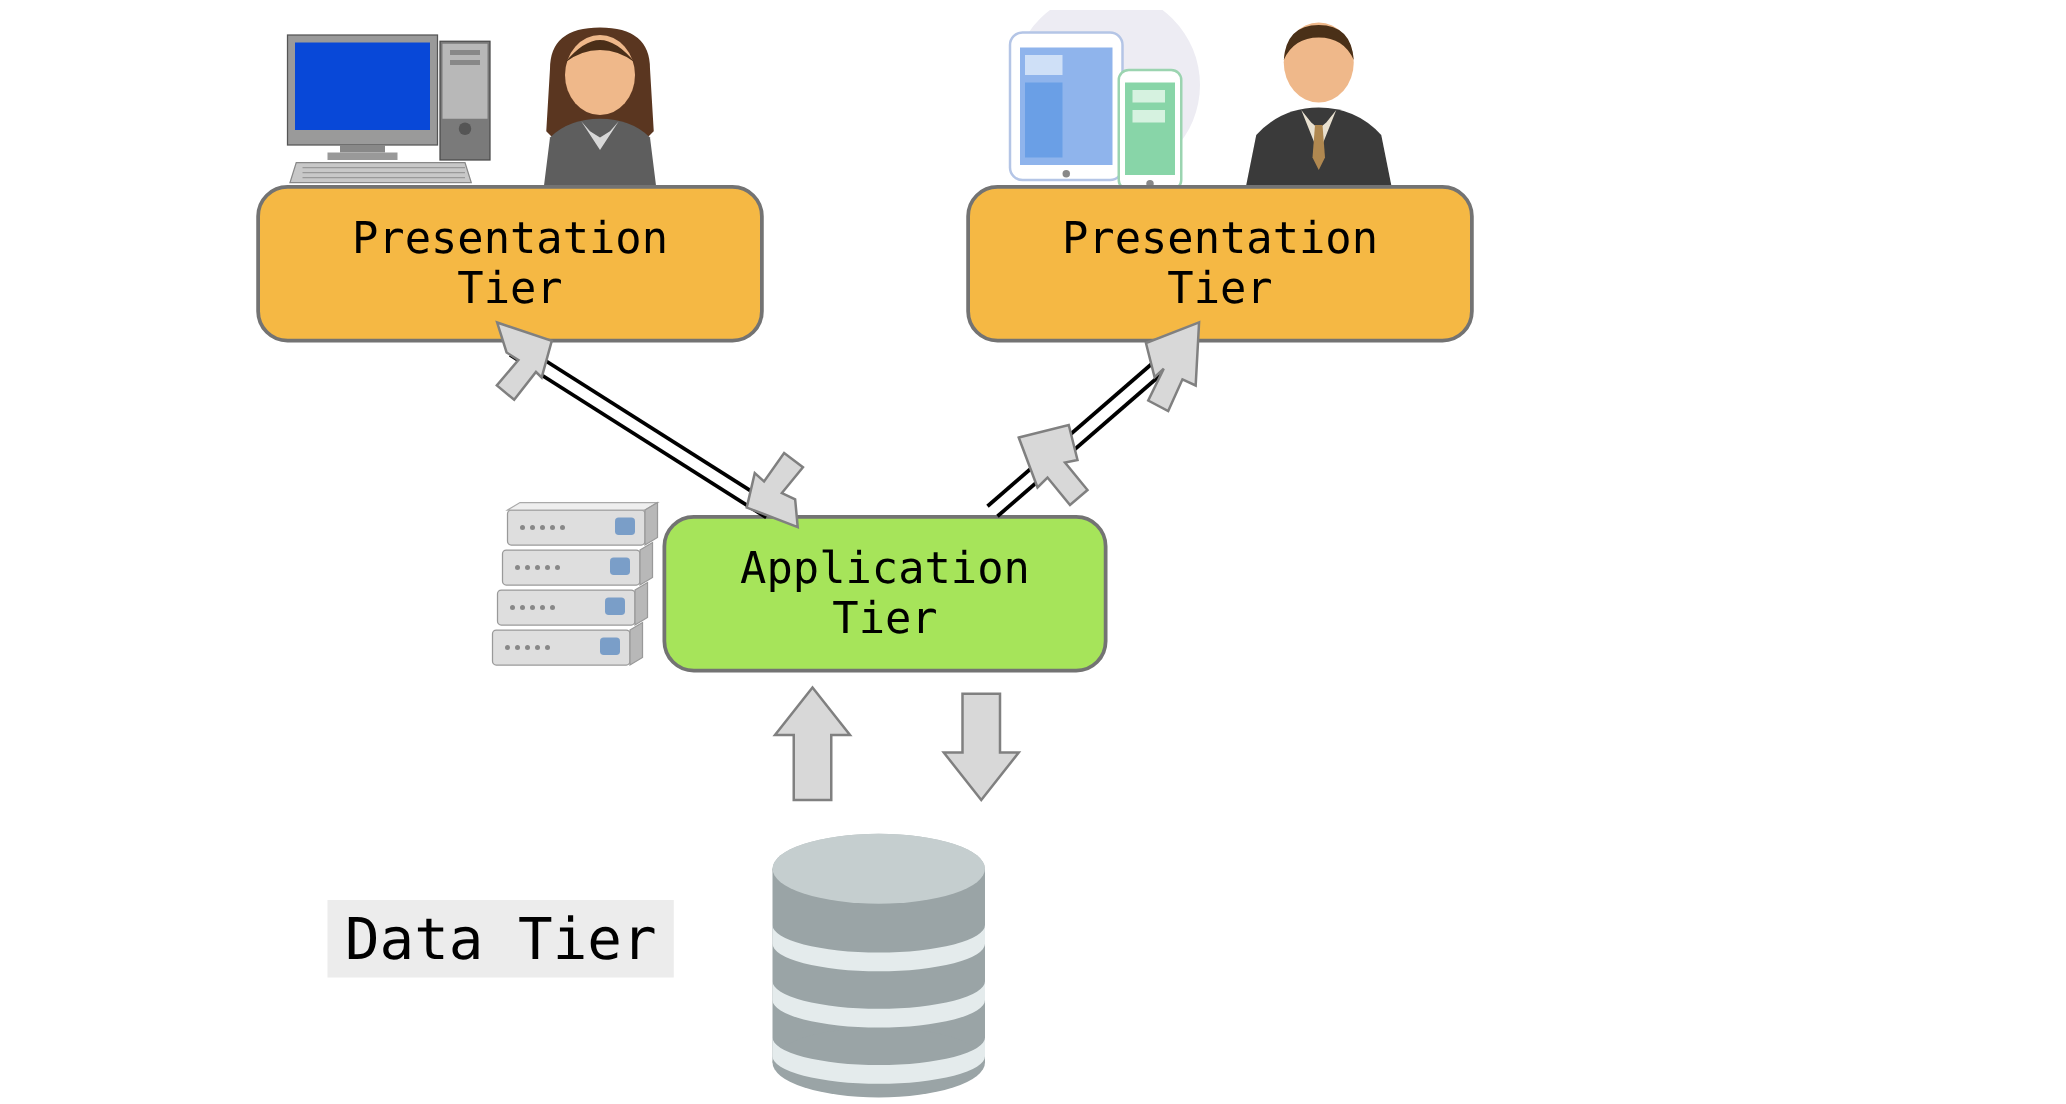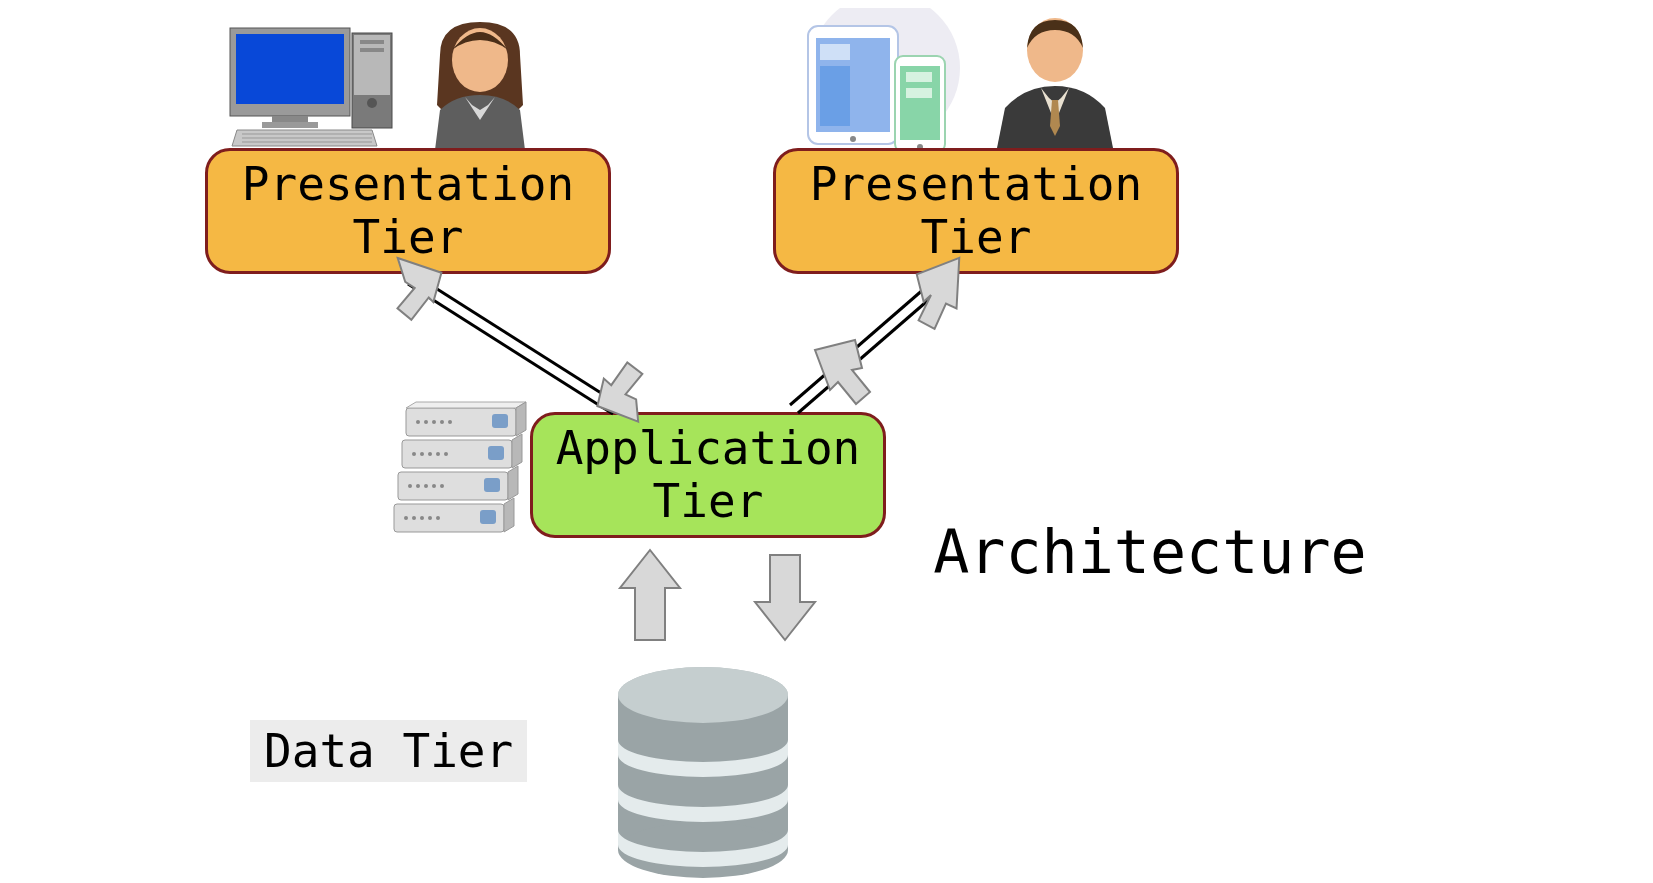--- a/index.html
+++ b/index.html
@@ -7,24 +7,24 @@
       padding: 0;
       width: 1653px;
       height: 883px;
       background: white;
       font-family: 'DejaVu Sans Mono', 'Courier New', monospace;
       position: relative;
       overflow: hidden;
     }
     .tier-box {
       position: absolute;
-      border: 3px solid #7f1d1d;
+      border: 3px solid #737373;
       border-radius: 25px;
       text-align: center;
-      font-size: 46px;
+      font-size: 35px;
       display: flex;
       align-items: center;
       justify-content: center;
       line-height: 1.15;
     }
     .tier-orange {
       background: #f5b844;
     }
     .tier-green {
       background: #a6e45a;
@@ -181,35 +181,34 @@
 
 <div class="tier-box tier-green" style="left:530px; top:412px; width:350px; height:120px;">
   <div>
     <span>Application</span><br>
     <span>Tier</span>
   </div>
 </div>
 
 <div class="title" style="left:870px; top:440px; width:560px;">
   <br>
-  <span>Architecture</span>
 </div>
 
 <svg class="icon" style="left:608px;top:660px;" width="190" height="220" viewBox="0 0 190 220">
   <ellipse cx="95" cy="35" rx="85" ry="28" fill="#b6bfc0"></ellipse>
   <rect x="10" y="35" width="170" height="155" fill="#9aa4a6"></rect>
   <ellipse cx="95" cy="190" rx="85" ry="28" fill="#9aa4a6"></ellipse>
   <ellipse cx="95" cy="35" rx="85" ry="28" fill="#c5cecf"></ellipse>
 
   <path d="M 10 80 A 85 22 0 0 0 180 80 L 180 95 A 85 22 0 0 1 10 95 Z" fill="#e4ebec"></path>
   <path d="M 10 125 A 85 22 0 0 0 180 125 L 180 140 A 85 22 0 0 1 10 140 Z" fill="#e4ebec"></path>
   <path d="M 10 170 A 85 22 0 0 0 180 170 L 180 185 A 85 22 0 0 1 10 185 Z" fill="#e4ebec"></path>
 </svg>
 
-<div class="data-label" style="left:250px; top:720px;">
+<div class="data-label" style="left:262px; top:720px;">
   <span>Data Tier</span>
 </div>
 
 <svg class="connector" width="1653" height="883">
 
   <defs></defs>
 
   <g>
     <line x1="415" y1="275" x2="620" y2="405" stroke="#000" stroke-width="3"></line>
     <line x1="408" y1="284" x2="613" y2="414" stroke="#000" stroke-width="3"></line>

